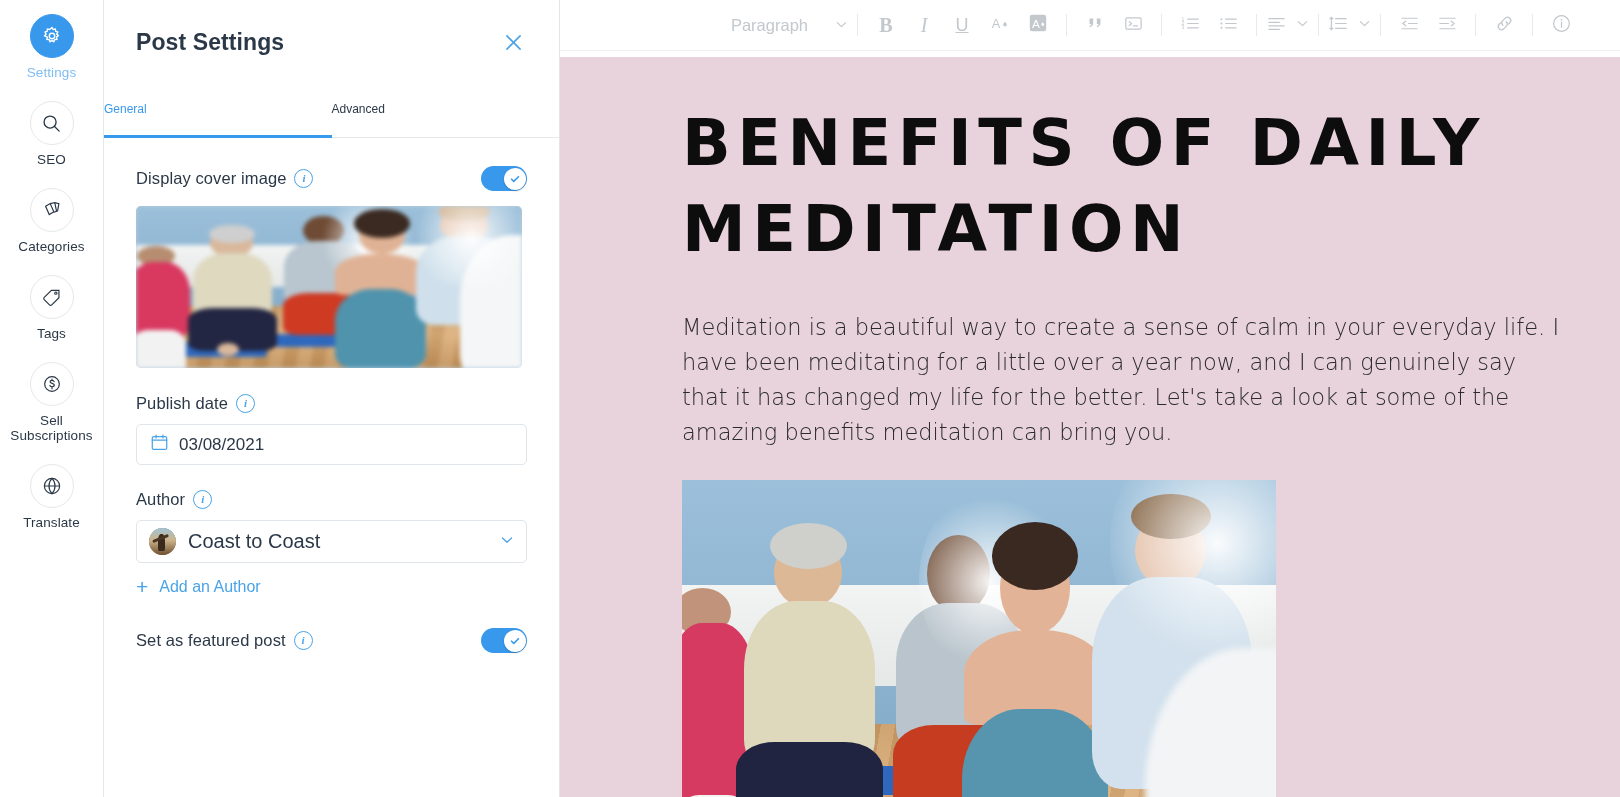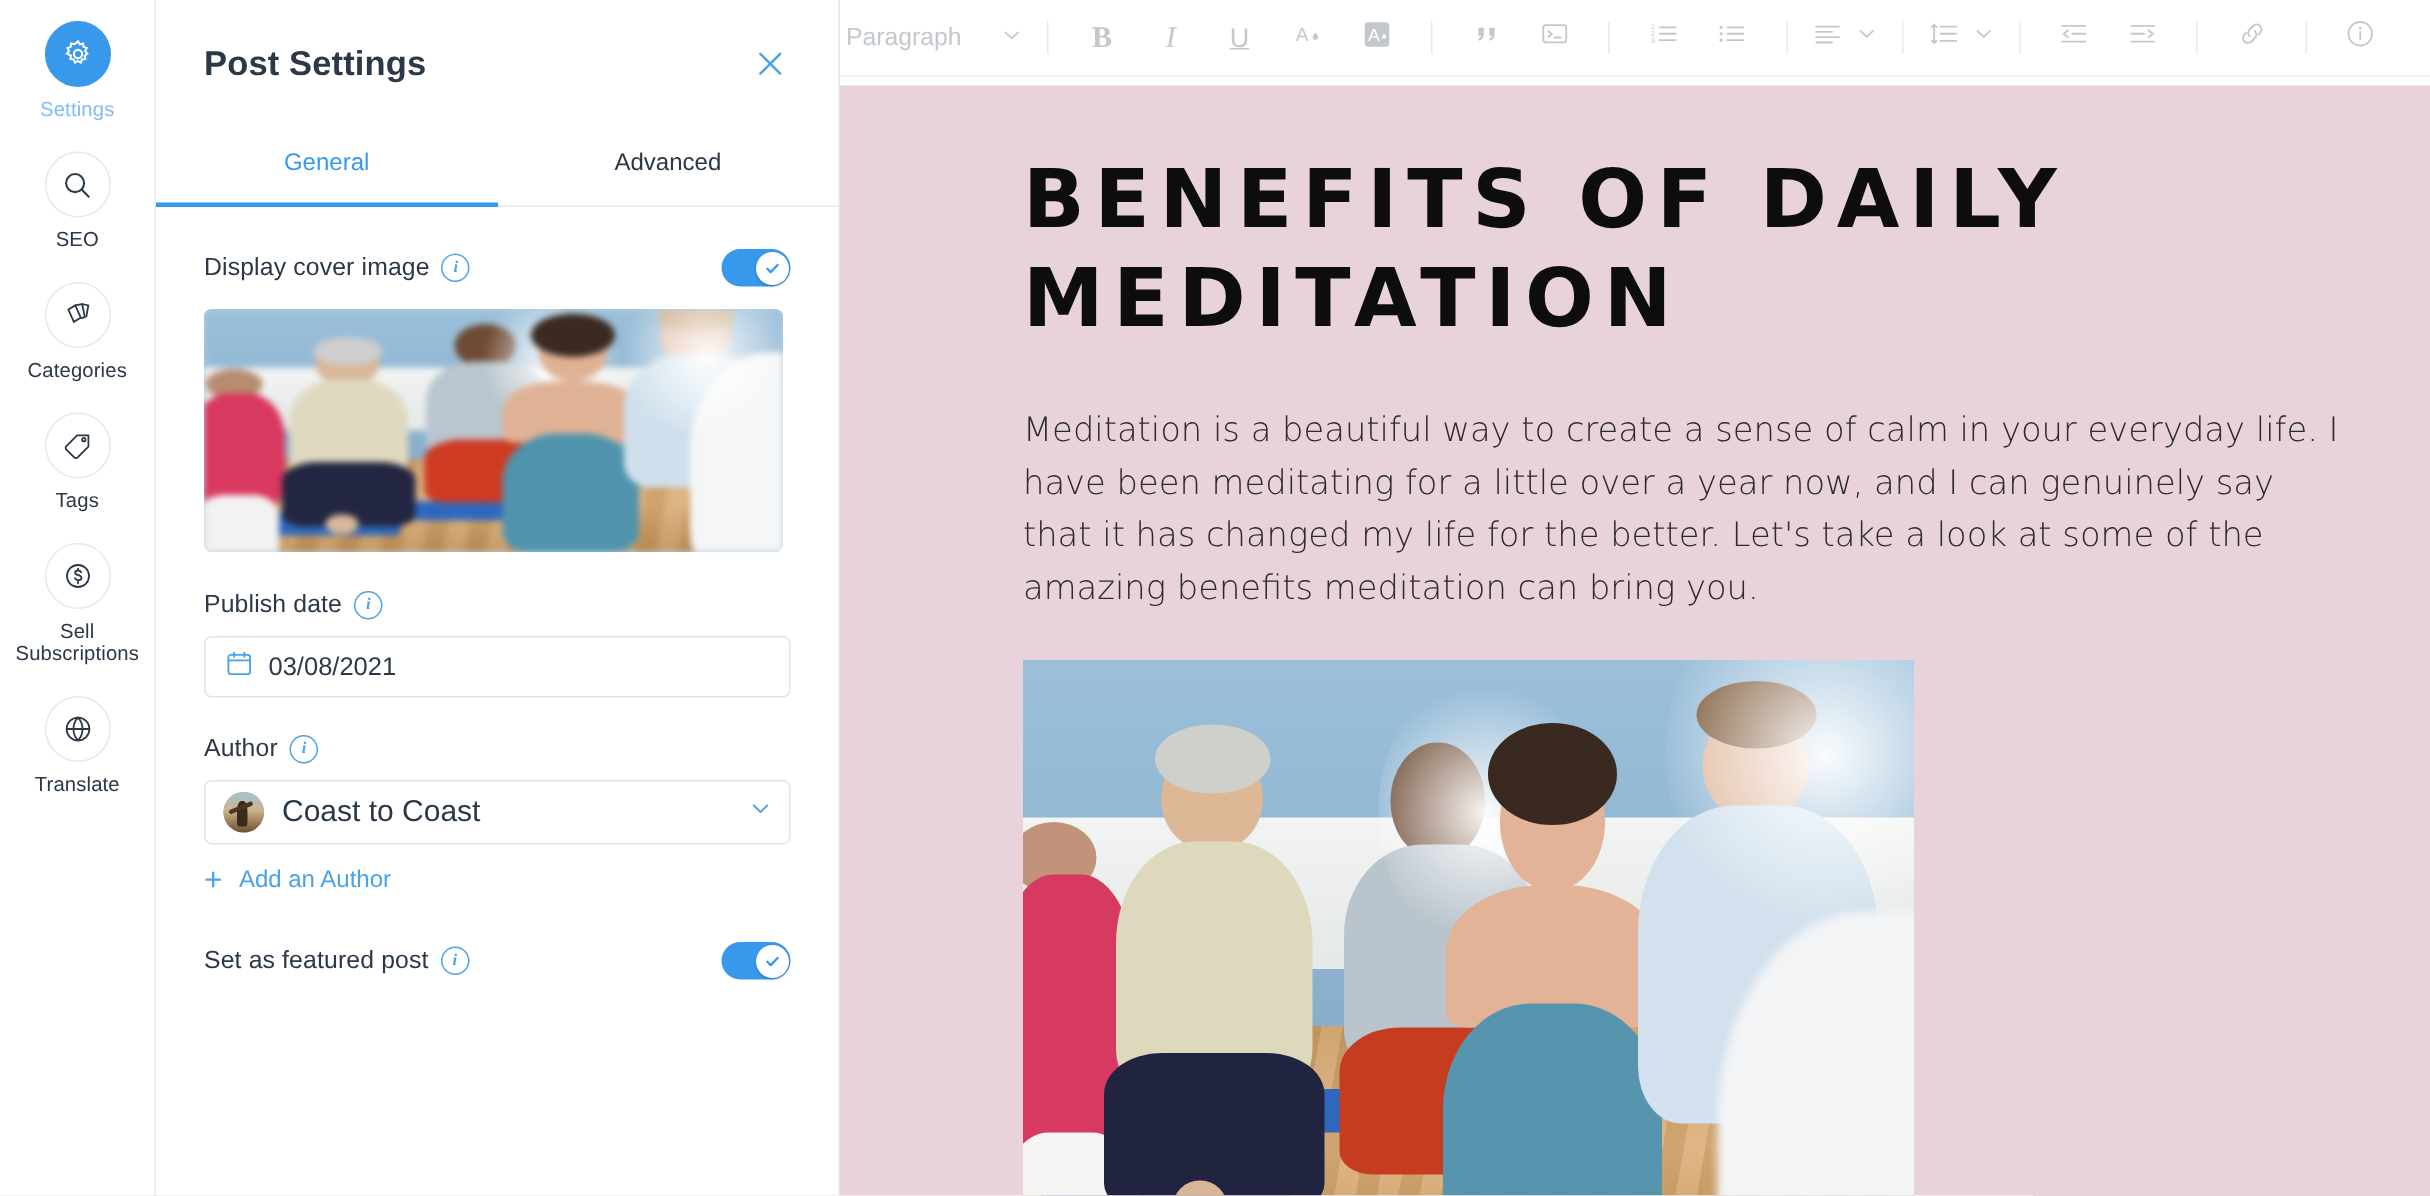--- a/index.html
+++ b/index.html
@@ -47,22 +47,22 @@
   }
   .panel-title{font-size:23px;color:#2b3847;font-weight:700;letter-spacing:0.1px;}
   .close-btn{
     width:28px;height:28px;display:flex;align-items:center;justify-content:center;
     cursor:pointer;
   }
   .tabs{
     display:flex;height:53px;border-bottom:1px solid #e6e9ec;position:relative;
   }
   .tab{
-    flex:1;display:flex;align-items:center;justify-content:center;
-    font-size:16px;color:#2b3847;cursor:pointer;position:relative;
+    flex:1;display:flex;align-items:center;justify-content:flex-start;
+    font-size:12px;color:#2b3847;cursor:pointer;position:relative;
     padding-bottom:4px;box-sizing:border-box;
   }
   .tab.active{color:#3899EC;}
   .tab.active:after{
     content:"";position:absolute;left:0;right:0;bottom:-1px;height:3px;background:#3899EC;
   }
   .panel-body{padding:0 32px;box-sizing:border-box;}
 
   .row{display:flex;align-items:center;justify-content:space-between;text-align:right;}
   .fld-label{font-size:16.5px;color:#2b3847;display:flex;align-items:center;gap:8px;letter-spacing:0.1px;}
@@ -111,21 +111,21 @@
   .addlink{
     margin-top:13px;display:flex;align-items:center;gap:11px;
     color:#4aa3e8;font-size:16px;cursor:pointer;
   }
   .plus-sm{font-size:21px;line-height:1;color:#4aa3e8;font-weight:300;}
 
   
   .editor{flex:1;height:797px;position:relative;background:#fff;overflow:hidden;}
   .toolbar{
     height:51px;background:#fff;display:flex;align-items:center;
-    justify-content:space-between;padding-right:27px;box-sizing:border-box;
+    justify-content:flex-end;padding-right:40px;box-sizing:border-box;
     border-bottom:1px solid #f0f0f0;
   }
   .tb-btn{
     width:38px;height:38px;display:flex;align-items:center;justify-content:center;
     cursor:pointer;color:#c3c8cd;
   }
   .tb-sep{width:1px;height:22px;background:#e7e9eb;margin:0 9px;}
   .para-sel{
     display:flex;align-items:center;gap:27px;cursor:pointer;color:#c3c8cd;
     font-size:16.5px;padding-left:4px;
@@ -133,21 +133,21 @@
   .bold-b{font-family:"Liberation Serif",serif;font-weight:bold;font-size:20px;color:#c3c8cd;}
   .ital-i{font-family:"Liberation Serif",serif;font-style:italic;font-size:20px;color:#c3c8cd;}
   .und-u{font-family:"Liberation Sans",sans-serif;font-size:18px;color:#c3c8cd;text-decoration:underline;}
 
   .canvas{
     position:absolute;left:0;right:0;top:57px;bottom:0;
     background:#e8d2dc;overflow:hidden;
   }
   .doc{padding:43px 56px 0 122px;box-sizing:border-box;}
   .doc h1{
-    margin:0;font-size:54px;line-height:66px;color:#0d0d0d;
+    margin:0;font-size:64px;line-height:86px;color:#0d0d0d;
     font-weight:bold;letter-spacing:6.5px;font-family:"DejaVu Sans",sans-serif;
   }
   .doc p{
     margin:38px 0 0 0;font-size:22.5px;line-height:35px;color:#2b2b2b;
     font-family:"DejaVu Sans",sans-serif;font-weight:300;max-width:880px;
   }
   .doc-img{
     margin-top:30px;width:594px;height:420px;overflow:hidden;position:relative;
     background:#9dbcd6;
   }

